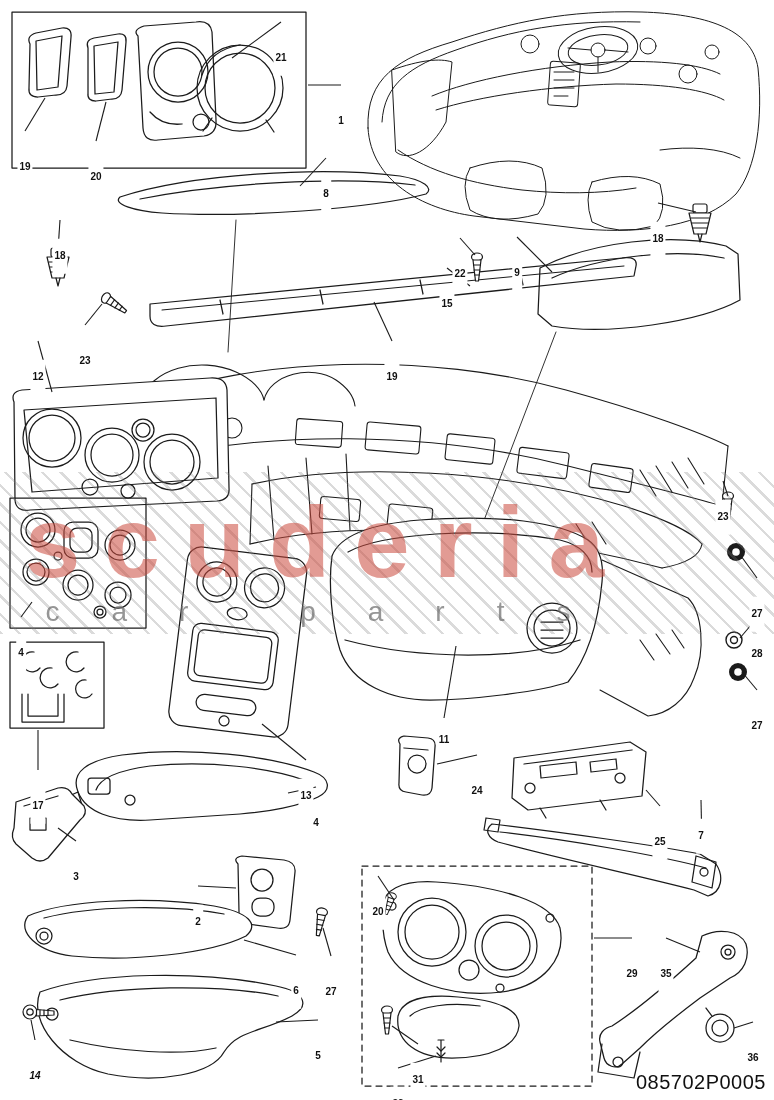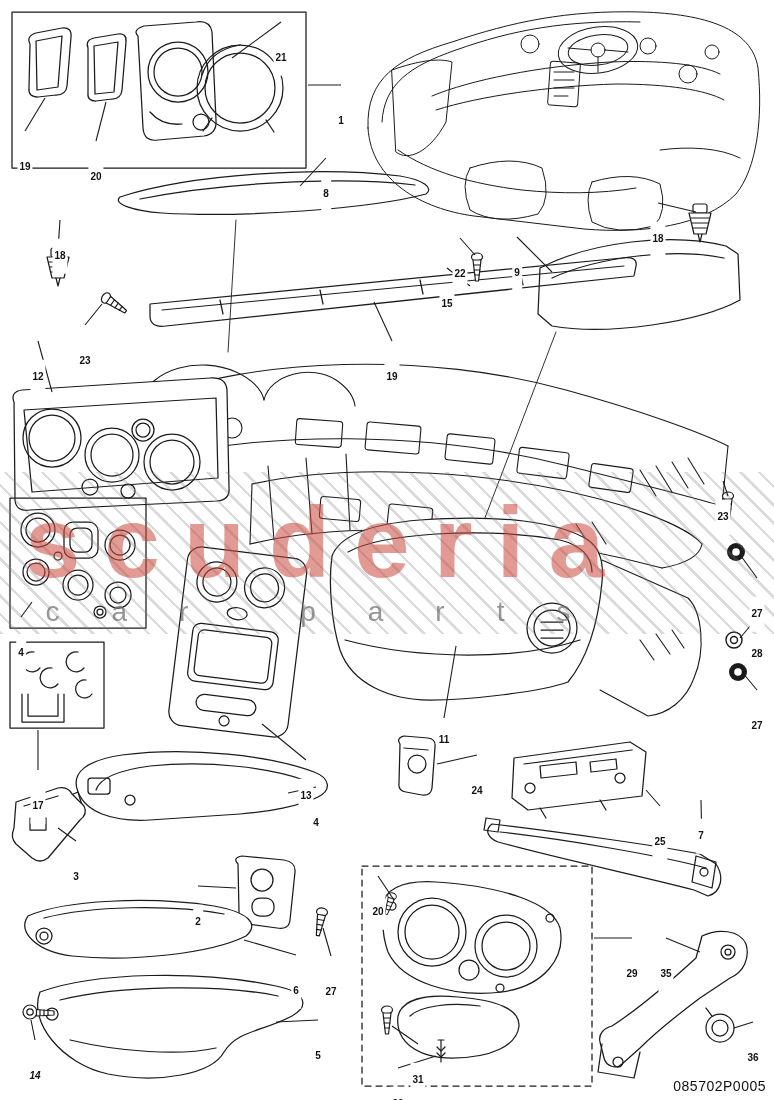--- a/index.html
+++ b/index.html
@@ -29,21 +29,21 @@
   svg.leaders{position:absolute;left:0;top:0;z-index:4;pointer-events:none;}
   svg.leaders line{stroke:#1b1b1b;stroke-width:1.1;}
   #callouts{position:absolute;inset:0;z-index:5;pointer-events:none;}
   .callout{
     position:absolute;transform:translate(-50%,-50%);
     font-size:10px;font-weight:bold;color:#101010;background:#ffffff;
     padding:12px 2px;line-height:1.05;margin-top:36px;
   }
   .code{
     position:absolute;right:8px;bottom:6px;z-index:6;
-    font-size:14px;color:#101010;letter-spacing:.5px;
+    font-size:20px;color:#101010;letter-spacing:.5px;
   }
 </style>
 </head>
 <body>
 
 <div class="stage">
 
   <svg class="art" width="774" height="1100" viewBox="0 0 774 1100">
     <defs>
       <g id="g-screw" fill="#ffffff" stroke="#1b1b1b" stroke-width="1.2">

